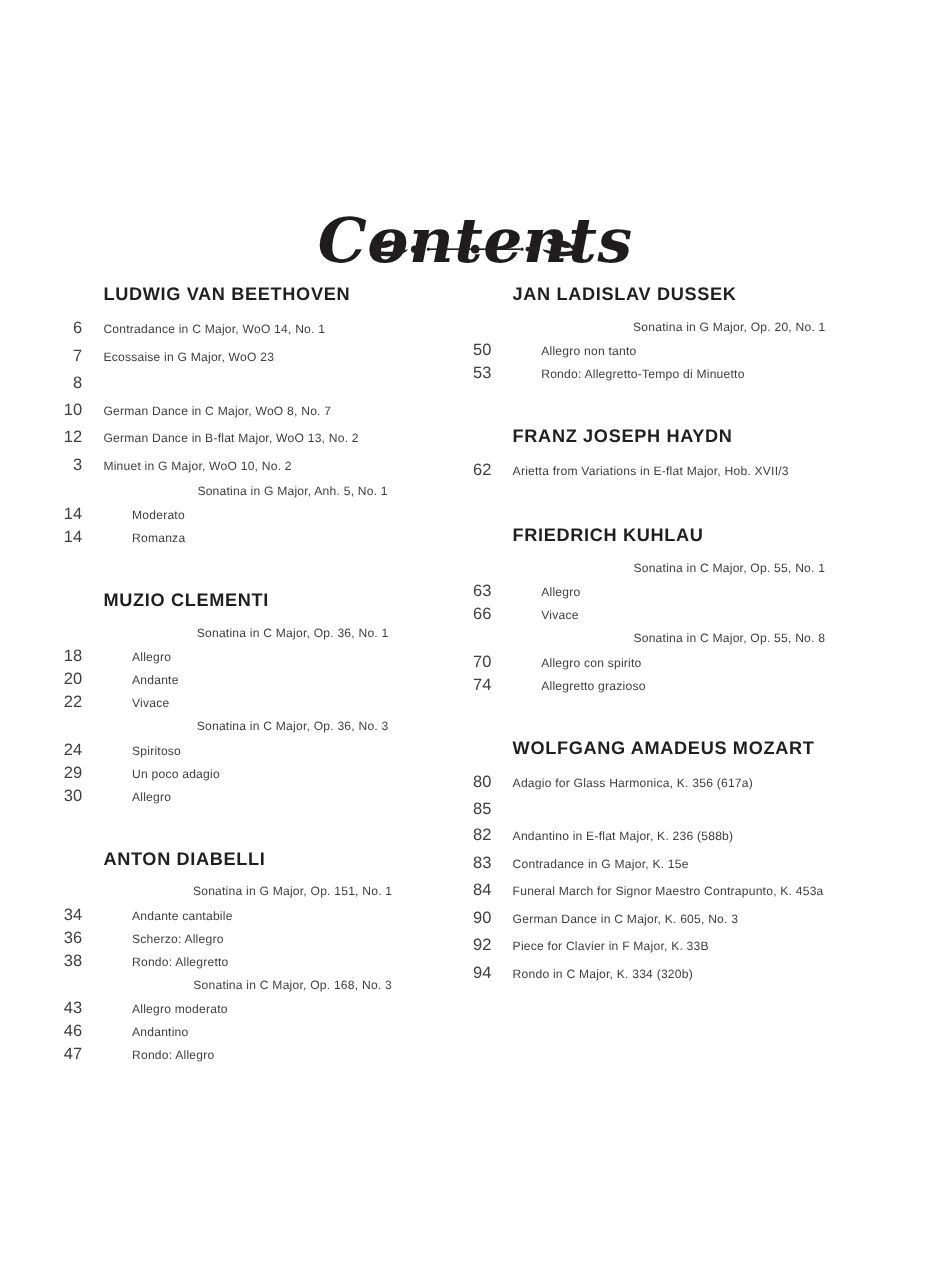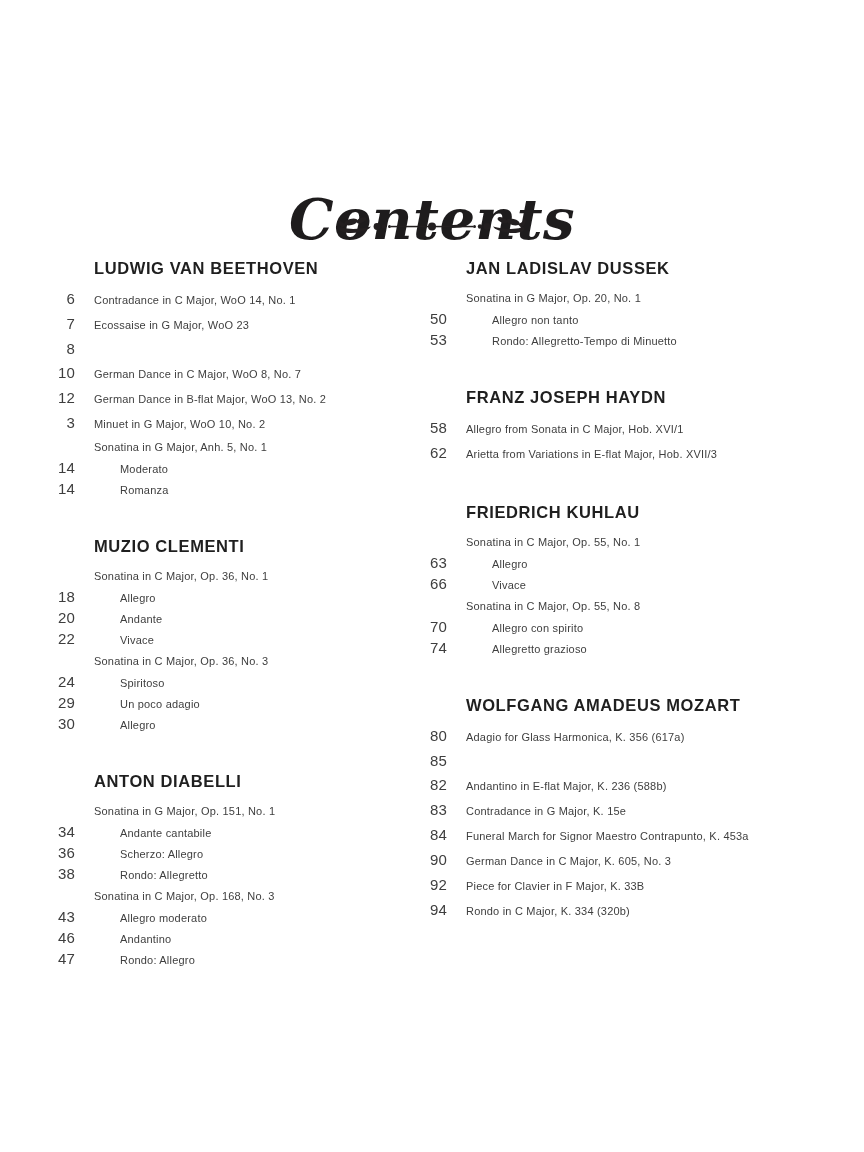--- a/index.html
+++ b/index.html
@@ -43,21 +43,21 @@
   .txt{
     margin-left:19px;
     font-size:11px;color:#3e3e3e;letter-spacing:0.2px;
   }
   .row.heading{line-height:20px;margin-bottom:9px;}
   .row.heading .txt{
     font-size:16.5px;font-weight:700;color:#1f1f1f;
     letter-spacing:0.6px;
   }
   .row.work{line-height:24px;}
-  .row.group{line-height:22px;}
+  .row.group{line-height:22px;justify-content:center;}
   .row.movement{line-height:20px;}
   .row.movement .txt{margin-left:45px;text-align:center;}
 </style>
 </head>
 <body>
 
 <div class="page">
 
   <h1 class="title">Contents</h1>
 
@@ -230,24 +230,20 @@
           <span class="num">53</span>
           <span class="txt">Rondo: Allegretto-Tempo di Minuetto</span>
         </div>
       </section>
       <section class="sec">
         <div class="row heading">
           <span class="num"></span>
           <span class="txt">FRANZ JOSEPH HAYDN</span>
         </div>
         <div class="row work">
-          <span class="num">58</span>
-          <span class="txt">Allegro from Sonata in C Major, Hob. XVI/1</span>
-        </div>
-        <div class="row work">
           <span class="num">62</span>
           <span class="txt">Arietta from Variations in E-flat Major, Hob. XVII/3</span>
         </div>
       </section>
       <section class="sec">
         <div class="row heading">
           <span class="num"></span>
           <span class="txt">FRIEDRICH KUHLAU</span>
         </div>
         <div class="row group">

